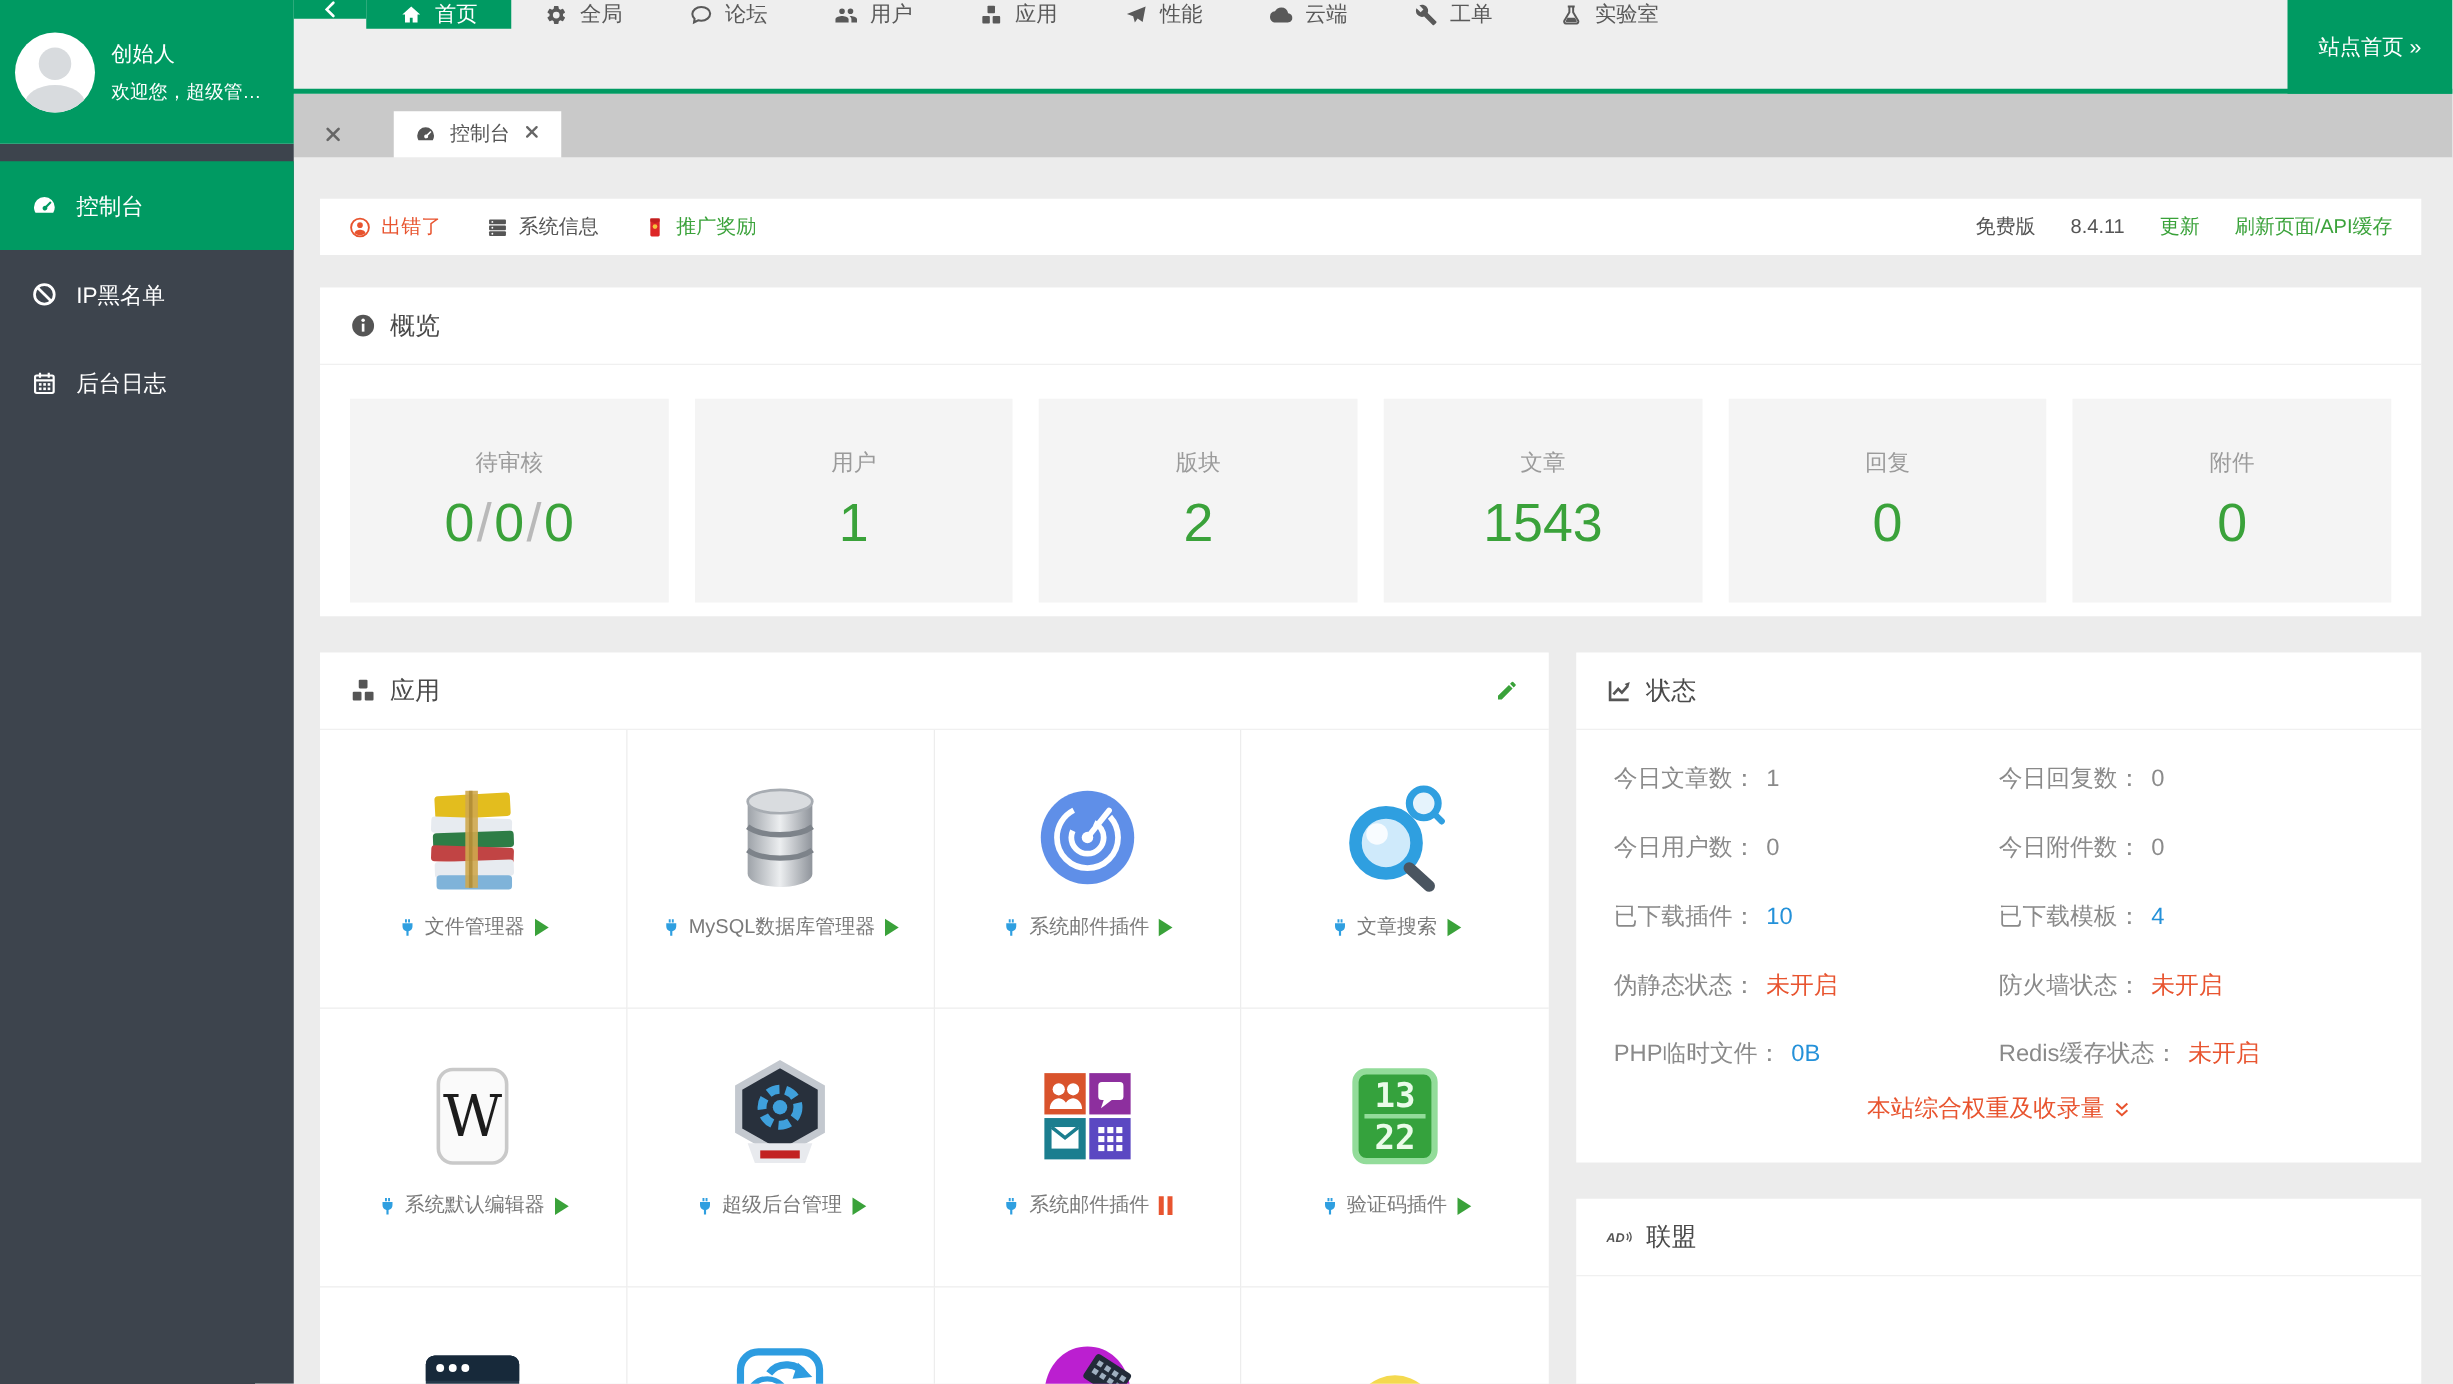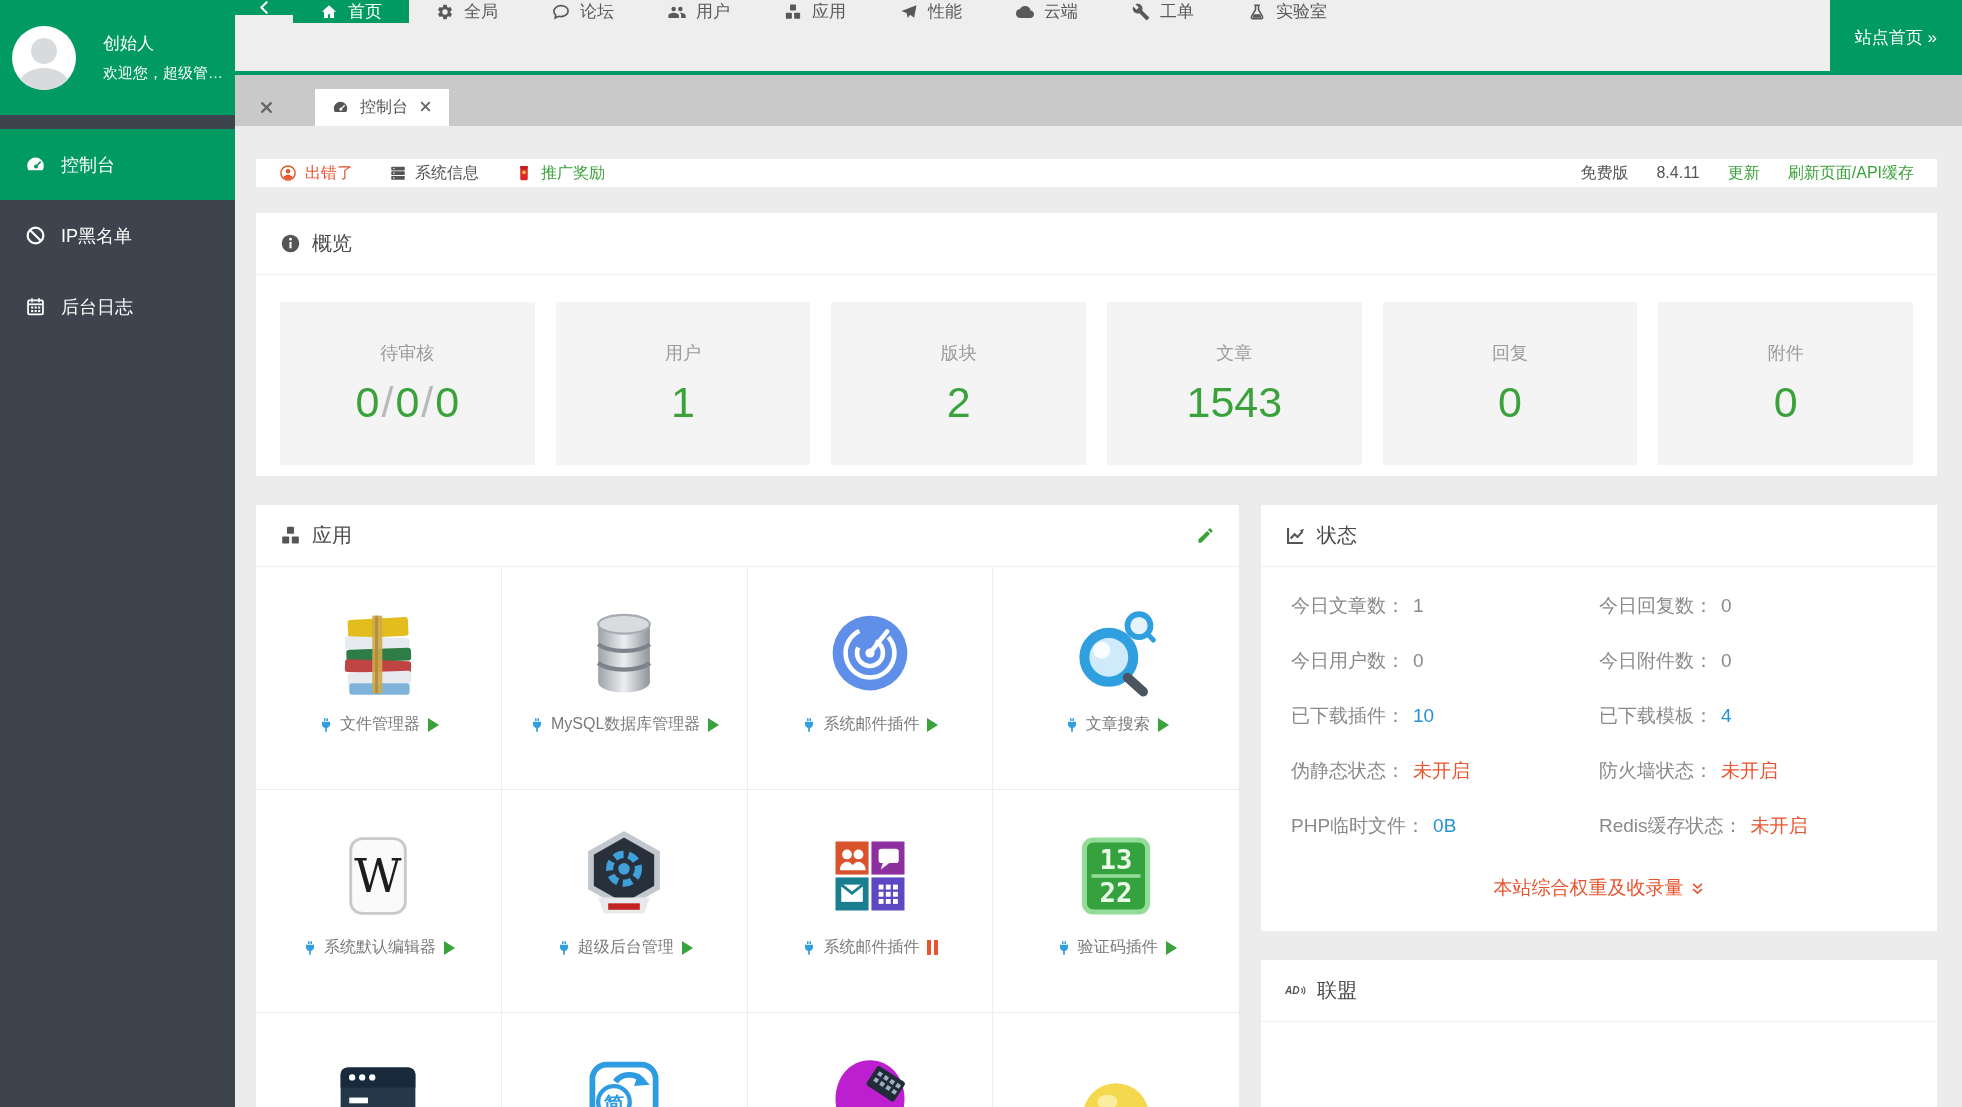--- a/index.html
+++ b/index.html
@@ -14,21 +14,21 @@
     font-family:"Liberation Sans","DejaVu Sans",sans-serif;
     background:#ececec;color:#555;position:relative;
   }
   .icon{display:inline-flex;align-items:center;justify-content:center;flex:none;}
   .icon svg{width:100%;height:100%;display:block;}
 
   
   .topbar{position:absolute;top:0;left:0;right:0;height:75px;background:#eeeeee;
     border-bottom:4px solid var(--green);z-index:4;}
   .brand{position:absolute;top:0;left:0;width:235px;height:115px;background:var(--green);
-    z-index:7;display:flex;align-items:center;padding:0 12px;gap:13px;color:#fff;justify-content:space-between;}
+    z-index:7;display:flex;align-items:center;padding:0 12px;gap:13px;color:#fff;}
   .avatar{width:64px;height:64px;border-radius:50%;background:#fff;position:relative;overflow:hidden;flex:none;}
   .avatar .head{position:absolute;left:19px;top:12px;width:26px;height:26px;border-radius:50%;background:#d8dbde;}
   .avatar .body{position:absolute;left:8px;top:42px;width:48px;height:30px;border-radius:50%;background:#d8dbde;}
   .brand-texts{display:flex;flex-direction:column;gap:9px;overflow:hidden;}
   .brand-name{font-size:17px;}
   .brand-welcome{font-size:15px;white-space:nowrap;}
   .topnav{margin-left:235px;height:85px;display:flex;align-items:flex-start;}
   .collapse-btn{width:58px;display:flex;align-items:center;justify-content:center;
     background:var(--green);color:#fff;cursor:pointer;}
   .collapse-btn .icon{width:15px;height:15px;}
@@ -56,21 +56,21 @@
   .tab .icon{width:17px;height:17px;color:#555;}
   .tab-close .icon{width:13px;height:13px;color:#666;}
 
   .content{padding:33px 25px 40px 21px;background:#ececec;}
   .panel{background:#fff;}
   .panel-head{height:62px;display:flex;align-items:center;gap:11px;padding:0 24px;
     border-bottom:1px solid #f0f0f0;font-size:20px;color:#4a4a4a;}
   .panel-head .icon{width:21px;height:21px;color:#555;}
 
   
-  .toolbar-panel{height:28px;display:flex;align-items:center;padding:0 23px;margin-bottom:26px;}
+  .toolbar-panel{height:45px;display:flex;align-items:center;padding:0 23px;margin-bottom:26px;}
   .tb-links{display:flex;gap:36px;}
   .tb-link{display:flex;align-items:center;gap:8px;font-size:16px;cursor:pointer;}
   .tb-link .icon{width:18px;height:18px;}
   .tb-link.tone-orange{color:var(--orange);}
   .tb-link.tone-dark{color:#555;}
   .tb-link.tone-green{color:var(--accent-green);}
   .tb-right{margin-left:auto;display:flex;align-items:center;gap:28px;font-size:16px;color:#555;}
   .tb-right .green-link{color:var(--accent-green);cursor:pointer;}
 
   
@@ -98,21 +98,21 @@
   .marker-pause i{width:4px;height:15px;background:var(--orange);}
 
   
   .right-col{width:676px;display:flex;flex-direction:column;gap:29px;}
   .status-body{padding:26px 30px 30px;}
   .status-grid{display:grid;grid-template-columns:1fr 1fr;row-gap:29px;}
   .status-item{font-size:19px;color:#8a8a8a;display:flex;align-items:baseline;gap:8px;}
   .v-gray{color:#8a8a8a;}
   .v-blue{color:var(--blue);}
   .v-orange{color:var(--orange);}
-  .status-footer{margin-top:36px;display:flex;align-items:center;justify-content:center;gap:6px;
+  .status-footer{margin-top:18px;display:flex;align-items:center;justify-content:center;gap:6px;
     color:var(--orange);font-size:19px;cursor:pointer;}
   .status-footer .icon{width:15px;height:15px;color:var(--orange);}
   .union-body{height:170px;}
   .ad-badge{width:30px;height:21px;}
 </style>
 </head>
 <body>
 
 <header class="topbar">
   <nav class="topnav">

